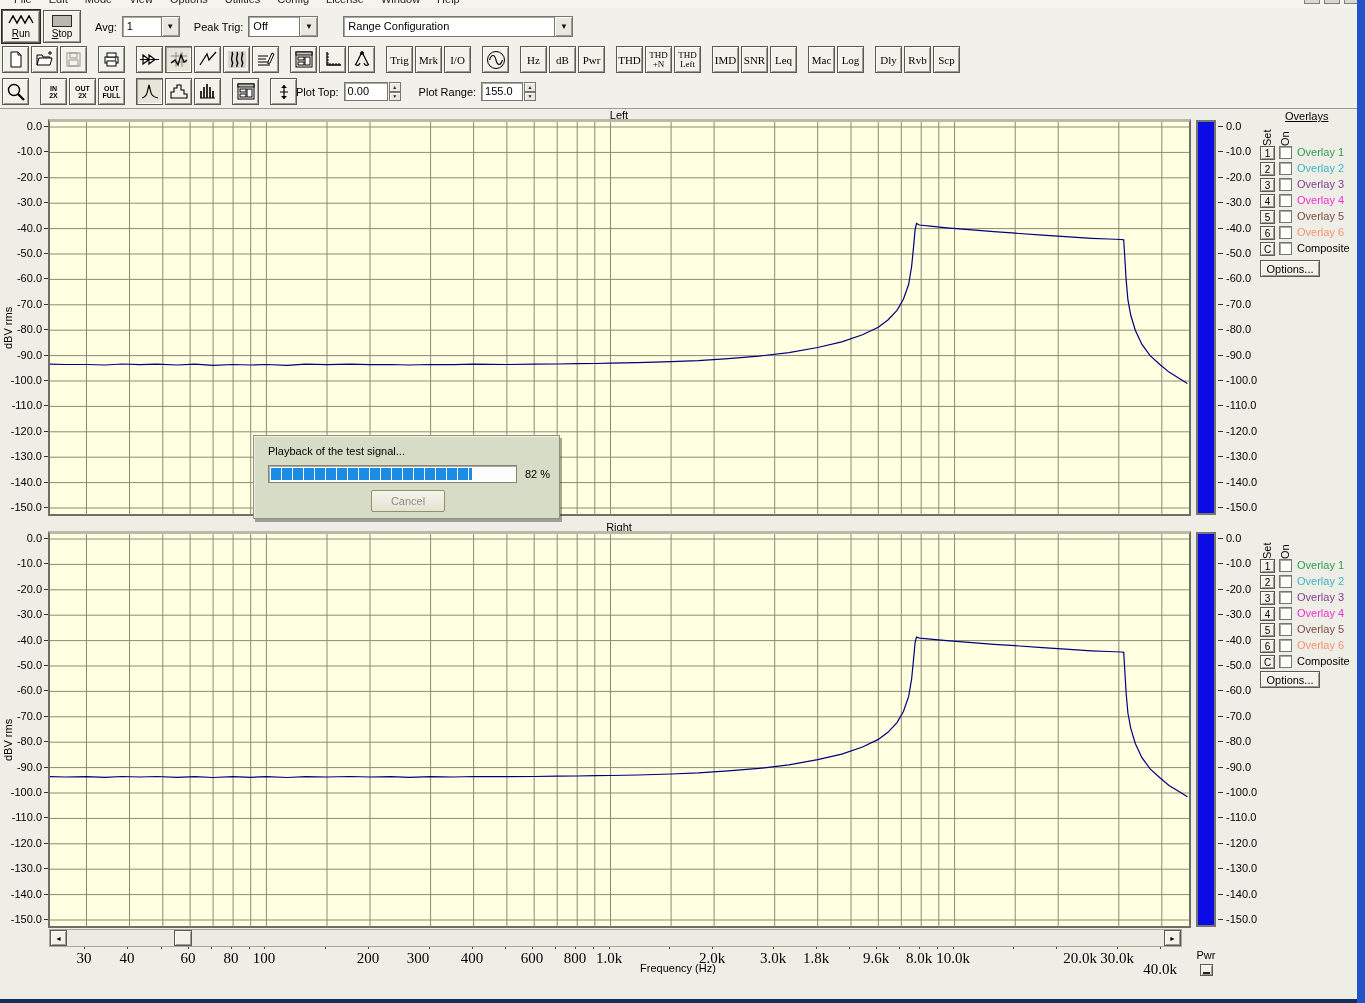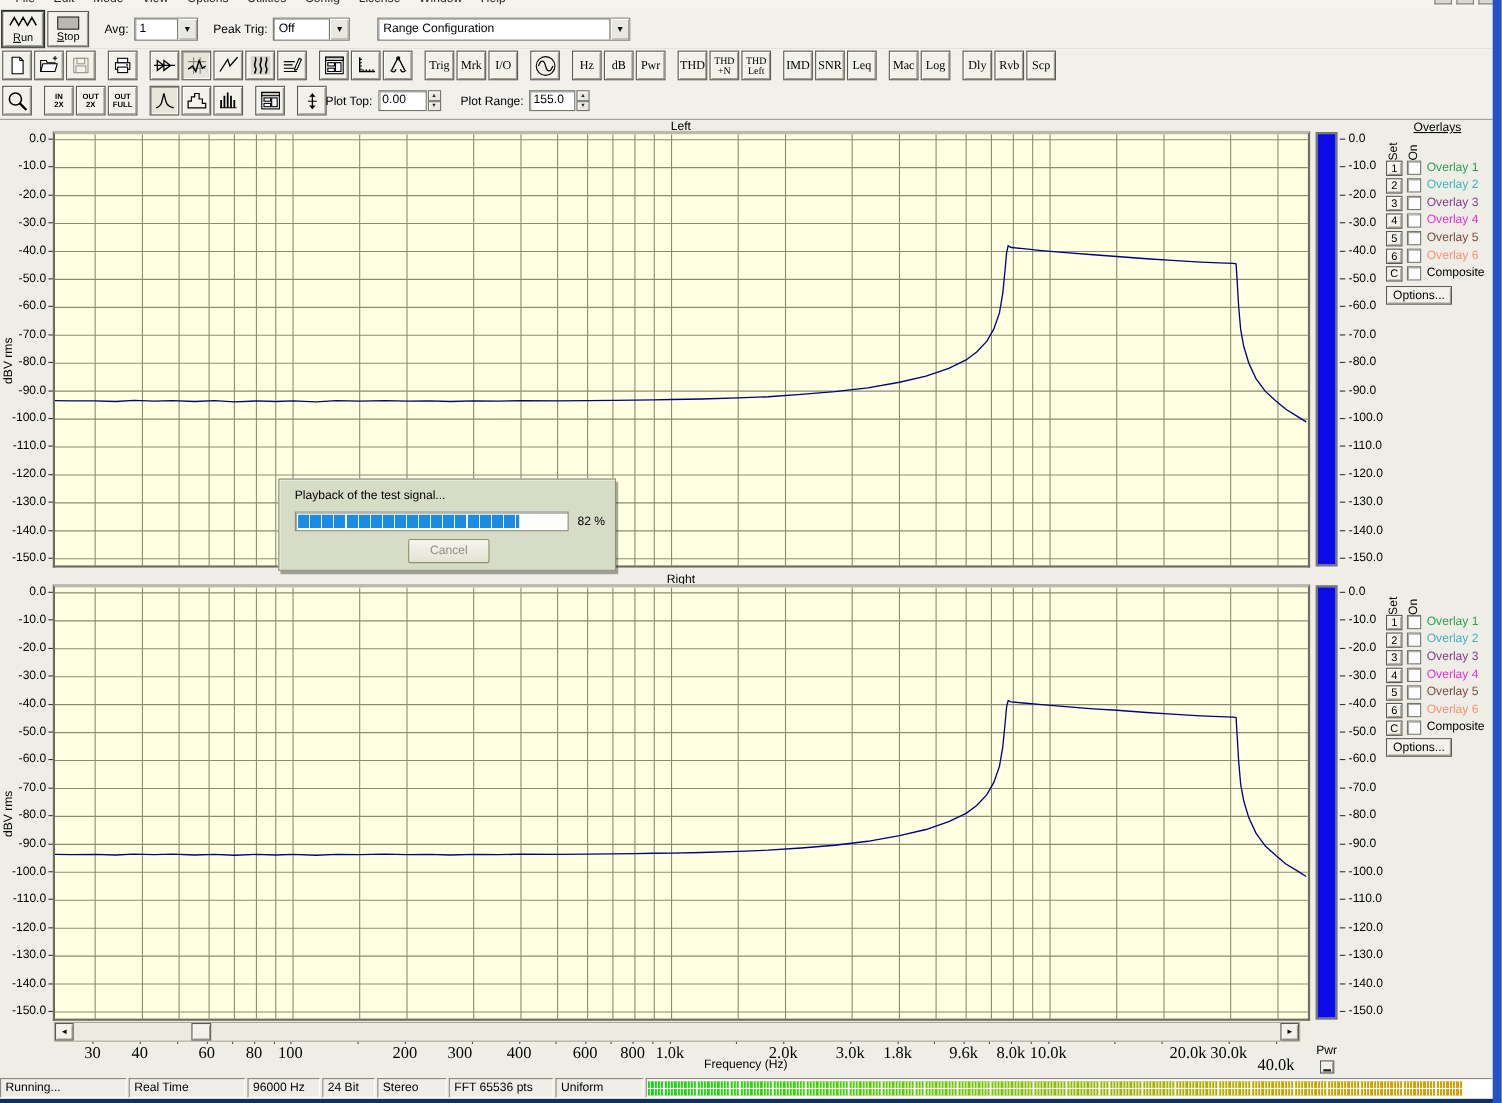--- a/index.html
+++ b/index.html
@@ -781,31 +781,16 @@
     <div id="dlg-msg">Playback of the test signal...</div>
     <div id="dlg-bar">
         <div id="dlg-fill" style="width: 201px; background: repeating-linear-gradient(to right, rgb(26, 140, 228) 0px, rgb(26, 140, 228) 10px, rgb(253, 253, 251) 10px, rgb(253, 253, 251) 11px);"></div>
       </div>
     <div id="dlg-pct">82 %</div>
     <div id="dlg-cancel">
         <span>Cancel</span>
       </div>
   </div>
 
-  <div class="abs" id="statusbar">
-    <div id="sfields" style="display:flex">
-        <div class="sfield" style="width:115px">Running...</div>
-        <div class="sfield" style="width:106px">Real Time</div>
-        <div class="sfield" style="width:66px">96000 Hz</div>
-        <div class="sfield" style="width:48px">24 Bit</div>
-        <div class="sfield" style="width:63px">Stereo</div>
-        <div class="sfield" style="width:95px">FFT 65536 pts</div>
-        <div class="sfield" style="width:80px">Uniform</div>
-      </div>
-    <div id="meterwrap">
-      <div class="meterbar" style="top: 2px; width: calc(96.8% - 2px); background: repeating-linear-gradient(to right, rgba(255, 255, 255, 0) 0px, rgba(255, 255, 255, 0) 2px, rgb(255, 255, 255) 2px, rgb(255, 255, 255) 3px), linear-gradient(to right, rgb(23, 212, 23) 0%, rgb(121, 196, 15) 40%, rgb(179, 172, 8) 70%, rgb(224, 154, 5) 100%);"></div>
-      <div class="meterbar" style="top: 9px; width: calc(96.8% - 2px); background: repeating-linear-gradient(to right, rgba(255, 255, 255, 0) 0px, rgba(255, 255, 255, 0) 2px, rgb(255, 255, 255) 2px, rgb(255, 255, 255) 3px), linear-gradient(to right, rgb(23, 212, 23) 0%, rgb(121, 196, 15) 40%, rgb(179, 172, 8) 70%, rgb(224, 154, 5) 100%);"></div>
-    </div>
-  </div>
 
   <div class="abs" id="bottomstrip" style="background: rgb(19, 48, 92);"></div>
   <div class="abs" id="rightborder" style="left: 1357px; background: rgb(35, 83, 200);"></div>
 </div>
 
 </body></html>

